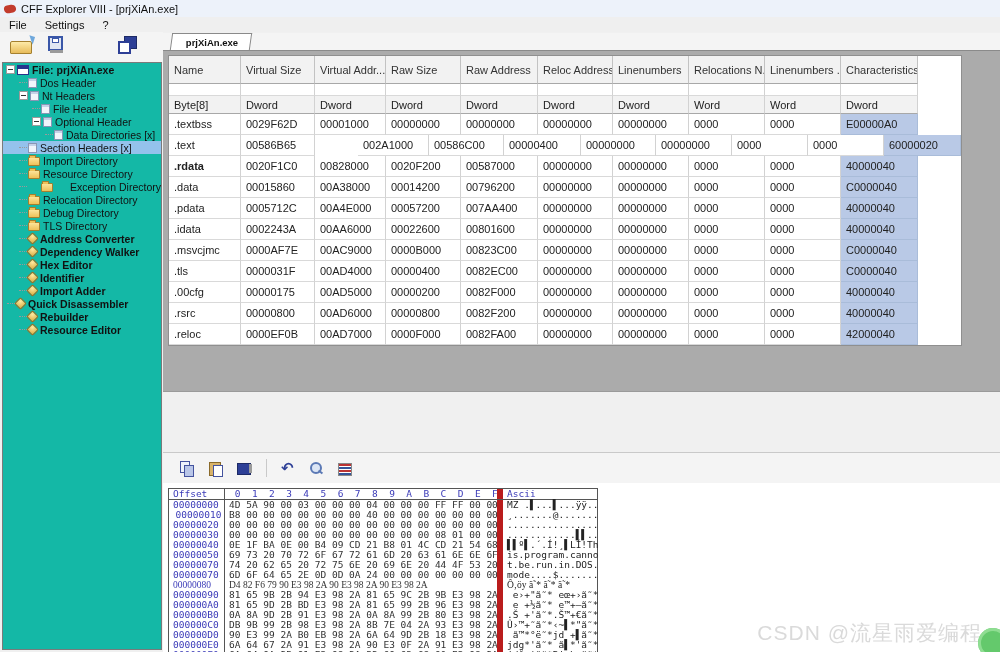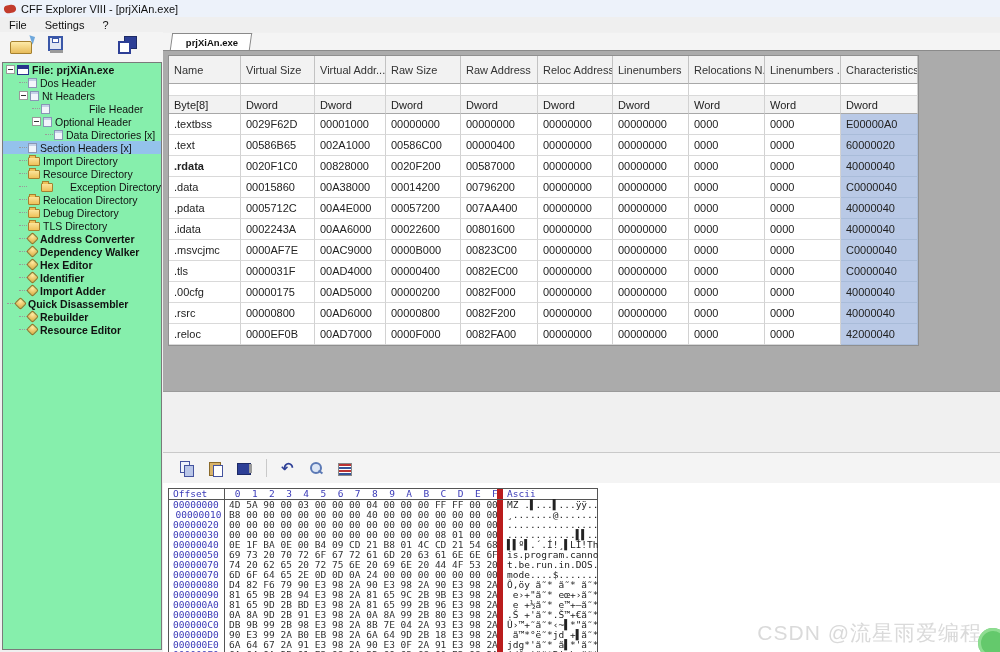--- a/index.html
+++ b/index.html
@@ -35,21 +35,21 @@
   .ico-save .base { position:absolute; left:2px; top:14px; width:13px; height:3px; background:#9a9a9a; }
   
   .ico-cascade { left:118px; width:20px; height:19px; }
   .ico-cascade .w1 { position:absolute; left:6px; top:0; width:13px; height:13px;
     background:#2d3f96; border:1px solid #1d2a66; }
   .ico-cascade .w2 { position:absolute; left:0; top:5px; width:13px; height:13px;
     background:#fff; border:2px solid #2d3f96; }
 
   
   .tree-panel { position:absolute; left:2px; top:62px; width:160px; bottom:2px;
-    background:#86efac; border:1px solid #7a7a7a; overflow:hidden; }
+    background:#14b8a6; border:1px solid #7a7a7a; overflow:hidden; }
   .tree-item { height:13px; display:flex; align-items:center; font-size:10.5px;
     color:#111; white-space:nowrap; cursor:default; }
   .tree-item.bold { font-weight:bold; }
   .tree-item.selected { background:#94c2ec; }
   .dash { display:inline-block; width:8px; height:1px; border-top:1px dotted #9a9a9a; margin-right:1px; }
   .expander { display:inline-block; width:9px; height:9px; border:1px solid #9a9a9a;
     background:#fff; position:relative; margin-right:2px; flex:none; }
   .expander::after { content:""; position:absolute; left:1px; top:3px; width:5px; height:1px; background:#333; }
   .t-ico { display:inline-block; margin-right:3px; flex:none; position:relative; }
   .t-ico.file { width:12px; height:10px; background:#fff; border:1px solid #27348b; }
@@ -170,21 +170,21 @@
       <div style="display: inline;">Dos Header</div>
     </div>
     <div class="tree-item" style="padding-left: 16px;">
       <div class="expander"></div>
       <div class="t-ico header"></div>
       <div style="display: inline;">Nt Headers</div>
     </div>
     <div class="tree-item" style="padding-left: 29px;">
       <div class="dash"></div>
       <div class="t-ico header"></div>
-      <div style="display: inline; margin-left: 36px;">File Header</div>
+      <div style="display: inline;">File Header</div>
     </div>
     <div class="tree-item" style="padding-left: 29px;">
       <div class="expander"></div>
       <div class="t-ico header"></div>
       <div style="display: inline;">Optional Header</div>
     </div>
     <div class="tree-item" style="padding-left: 42px;">
       <div class="dash"></div>
       <div class="t-ico header"></div>
       <div style="display: inline;">Data Directories [x]</div>
@@ -319,21 +319,21 @@
           <div class="gcell" style="width: 77px;">00000000</div>
           <div class="gcell" style="width: 75px;">00000000</div>
           <div class="gcell" style="width: 76px;">00000000</div>
           <div class="gcell" style="width: 76px;">0000</div>
           <div class="gcell" style="width: 76px;">0000</div>
           <div class="gcell charcol" style="width: 77px;">E00000A0</div>
         </div>
         <div class="grow data" style="height: 21px;">
           <div class="gcell" style="width: 72px;">.text</div>
           <div class="gcell" style="width: 74px;">00586B65</div>
-          <div class="gcell" style="width: 71px;">002A1000</div>
+          <div class="gcell" style="width: 71px; margin-left: 43px;">002A1000</div>
           <div class="gcell" style="width: 75px;">00586C00</div>
           <div class="gcell" style="width: 77px;">00000400</div>
           <div class="gcell" style="width: 75px;">00000000</div>
           <div class="gcell" style="width: 76px;">00000000</div>
           <div class="gcell" style="width: 76px;">0000</div>
           <div class="gcell" style="width: 76px;">0000</div>
           <div class="gcell charcol" style="width: 77px;">60000020</div>
         </div>
         <div class="grow data" style="height: 21px;">
           <div class="gcell" style="width: 72px; font-weight: bold;">.rdata</div>
@@ -462,21 +462,21 @@
     <div class="hex-table">
         <div class="hexrow hhdr" style="height: 11px;"><span class="off">Offset</span><span class="byt"> 0  1  2  3  4  5  6  7  8  9  A  B  C  D  E  F</span><span class="asc">Ascii</span></div>
         <div class="hexrow" style="height: 10px;"><span class="off">00000000</span><span class="byt">4D 5A 90 00 03 00 00 00 04 00 00 00 FF FF 00 00</span><span class="asc">MZ .▌...▌...ÿÿ..</span></div>
         <div class="hexrow" style="height: 10px; text-align: center;"><span class="off">00000010</span><span class="byt">B8 00 00 00 00 00 00 00 40 00 00 00 00 00 00 00</span><span class="asc">¸.......@.......</span></div>
         <div class="hexrow" style="height: 10px;"><span class="off">00000020</span><span class="byt">00 00 00 00 00 00 00 00 00 00 00 00 00 00 00 00</span><span class="asc">................</span></div>
         <div class="hexrow" style="height: 10px;"><span class="off">00000030</span><span class="byt">00 00 00 00 00 00 00 00 00 00 00 00 08 01 00 00</span><span class="asc">............▌▌..</span></div>
         <div class="hexrow" style="height: 10px;"><span class="off">00000040</span><span class="byt">0E 1F BA 0E 00 B4 09 CD 21 B8 01 4C CD 21 54 68</span><span class="asc">▌▌º▌.´.Í!¸▌LÍ!Th</span></div>
         <div class="hexrow" style="height: 10px;"><span class="off">00000050</span><span class="byt">69 73 20 70 72 6F 67 72 61 6D 20 63 61 6E 6E 6F</span><span class="asc">is.program.canno</span></div>
         <div class="hexrow" style="height: 10px;"><span class="off">00000070</span><span class="byt">74 20 62 65 20 72 75 6E 20 69 6E 20 44 4F 53 20</span><span class="asc">t.be.run.in.DOS.</span></div>
         <div class="hexrow" style="height: 10px;"><span class="off">00000070</span><span class="byt">6D 6F 64 65 2E 0D 0D 0A 24 00 00 00 00 00 00 00</span><span class="asc">mode....$.......</span></div>
-        <div class="hexrow" style="height: 10px;"><span class="off">00000080</span><span class="byt">D4 82 F6 79 90 E3 98 2A 90 E3 98 2A 90 E3 98 2A</span><span class="asc">Ô‚öy ã˜* ã˜* ã˜*</span></div>
+        <div class="hexrow" style="height: 10px; font-family: Liberation Serif, serif;"><span class="off">00000080</span><span class="byt">D4 82 F6 79 90 E3 98 2A 90 E3 98 2A 90 E3 98 2A</span><span class="asc">Ô‚öy ã˜* ã˜* ã˜*</span></div>
         <div class="hexrow" style="height: 10px;"><span class="off">00000090</span><span class="byt">81 65 9B 2B 94 E3 98 2A 81 65 9C 2B 9B E3 98 2A</span><span class="asc"> e›+"ã˜* eœ+›ã˜*</span></div>
         <div class="hexrow" style="height: 10px;"><span class="off">000000A0</span><span class="byt">81 65 9D 2B BD E3 98 2A 81 65 99 2B 96 E3 98 2A</span><span class="asc"> e +½ã˜* e™+–ã˜*</span></div>
         <div class="hexrow" style="height: 10px;"><span class="off">000000B0</span><span class="byt">0A 8A 9D 2B 91 E3 98 2A 0A 8A 99 2B 80 E3 98 2A</span><span class="asc">.Š +'ã˜*.Š™+€ã˜*</span></div>
         <div class="hexrow" style="height: 10px;"><span class="off">000000C0</span><span class="byt">DB 9B 99 2B 98 E3 98 2A 8B 7E 04 2A 93 E3 98 2A</span><span class="asc">Û›™+˜ã˜*‹~▌*"ã˜*</span></div>
         <div class="hexrow" style="height: 10px;"><span class="off">000000D0</span><span class="byt">90 E3 99 2A B0 EB 98 2A 6A 64 9D 2B 18 E3 98 2A</span><span class="asc"> ã™*°ë˜*jd +▌ã˜*</span></div>
         <div class="hexrow" style="height: 10px;"><span class="off">000000E0</span><span class="byt">6A 64 67 2A 91 E3 98 2A 90 E3 0F 2A 91 E3 98 2A</span><span class="asc">jdg*'ã˜* ã▌*'ã˜*</span></div>
         <div class="hexrow" style="height: 10px;"><span class="off">000000F0</span><span class="byt">6A 64 9A 2B 91 E3 98 2A 52 69 63 68 90 E3 98 2A</span><span class="asc">jdš+'ã˜*Rich ã˜*</span></div>
       </div>
   </div>
 </div>

